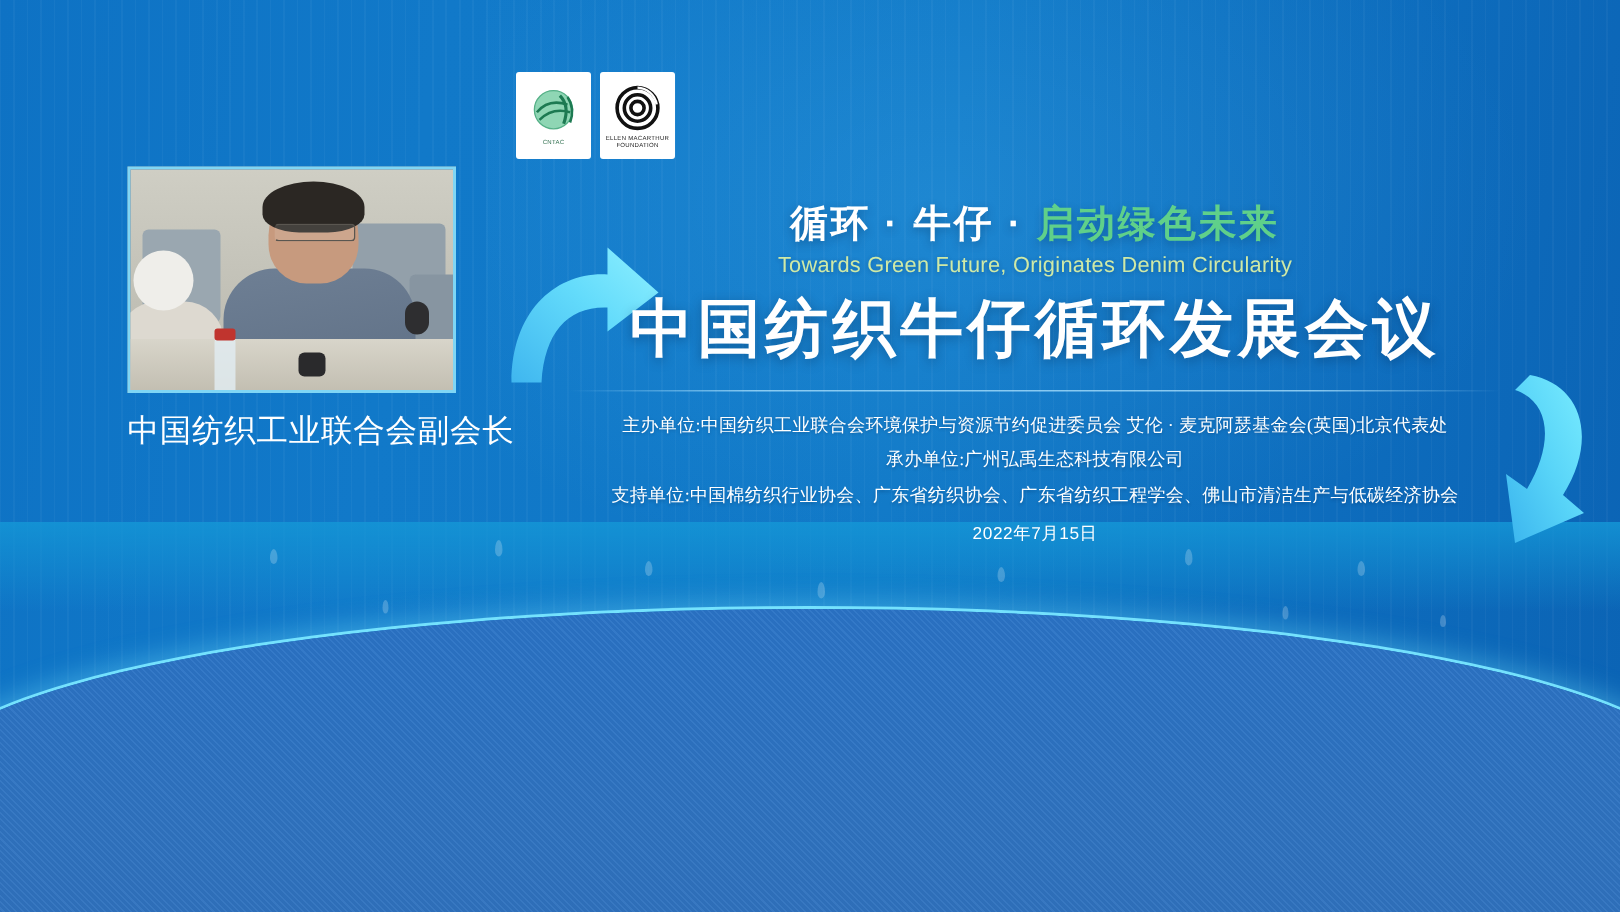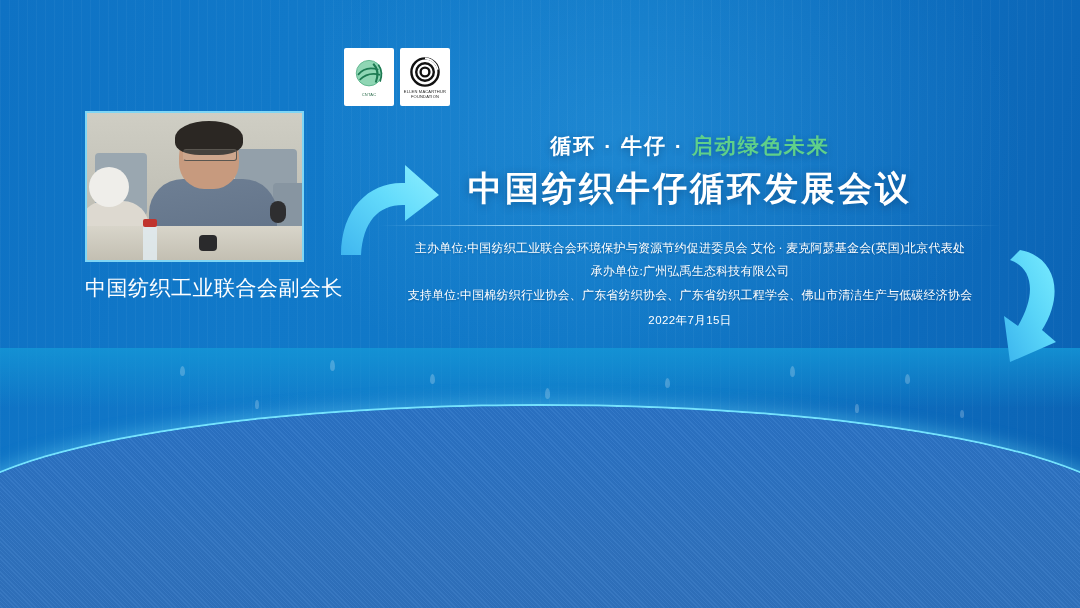--- a/index.html
+++ b/index.html
@@ -114,30 +114,30 @@
   .cap-name { font-size:17px; line-height:1.5; letter-spacing:1px; }
   .cap-role { font-size:21px; line-height:1.5; letter-spacing:0.5px; }
   
   .arrow-left { position:absolute; left:335px; top:155px; z-index:5; }
   .arrow-right { position:absolute; left:980px; top:248px; z-index:5; }
   
   .main-block {
     position:absolute; left:380px; top:132px; width:620px; text-align:center; z-index:6;
   }
   .t-head {
-    font-size:21px; font-weight:bold; letter-spacing:2px; color:#ffffff;
+    font-size:25px; font-weight:bold; letter-spacing:2px; color:#ffffff;
     text-shadow:0 2px 6px rgba(0,40,80,0.35); white-space:nowrap;
   }
   .t-head .green { color:#5fd08a; }
   .t-sub-en {
     font-size:14.5px; color:#cfe9a6; letter-spacing:0.2px; margin-top:4px;
     text-shadow:0 1px 3px rgba(0,40,80,0.3);
   }
   .t-main {
-    font-size:34px; font-weight:bold; color:#ffffff; letter-spacing:3px;
+    font-size:42px; font-weight:bold; color:#ffffff; letter-spacing:3px;
     margin-top:6px; text-shadow:0 2px 8px rgba(0,40,80,0.4); white-space:nowrap;
   }
   .t-main-en {
     font-size:21px; color:#bfe6ff; letter-spacing:0.4px; margin-top:1px;
     text-shadow:0 1px 4px rgba(0,40,80,0.3); white-space:nowrap;
   }
   .divider {
     height:1px; margin:13px auto 0; width:100%;
     background:linear-gradient(90deg, rgba(150,220,255,0) 0%, rgba(175,228,255,0.75) 20%, rgba(175,228,255,0.75) 80%, rgba(150,220,255,0) 100%);
   }
@@ -246,20 +246,21 @@
       <div class="vwatch"></div>
     </div>
   </div>
 
   <div class="caption">
     <div class="cap-role">中国纺织工业联合会副会长</div>
   </div>
 
   <div class="main-block">
     <div class="t-head"><span>循环 · 牛仔 · </span><span class="green">启动绿色未来</span></div>
+    <div class="t-sub-en">Towards Green Future, Originates Denim Circularity</div>
     <div class="t-main">中国纺织牛仔循环发展会议</div>
     <div class="divider"></div>
     <div class="org-lines">
       <div class="org-line">主办单位:中国纺织工业联合会环境保护与资源节约促进委员会  艾伦 · 麦克阿瑟基金会(英国)北京代表处</div>
       <div class="org-line">承办单位:广州弘禹生态科技有限公司</div>
       <div class="org-line">支持单位:中国棉纺织行业协会、广东省纺织协会、广东省纺织工程学会、佛山市清洁生产与低碳经济协会</div>
       <div class="org-date">2022年7月15日</div>
     </div>
   </div>
 

